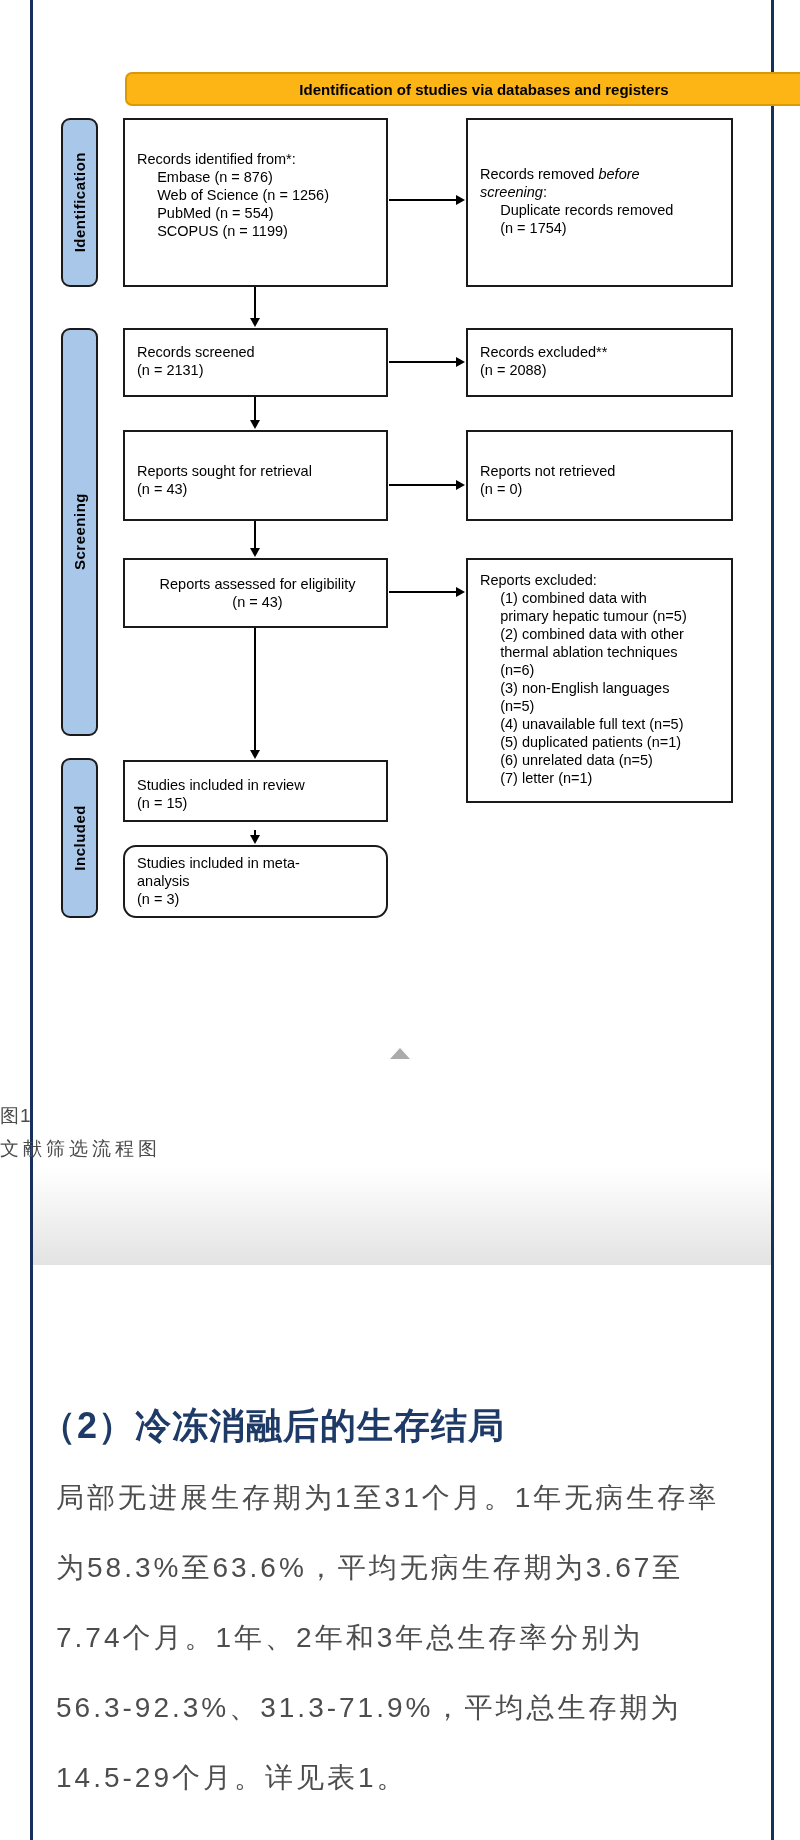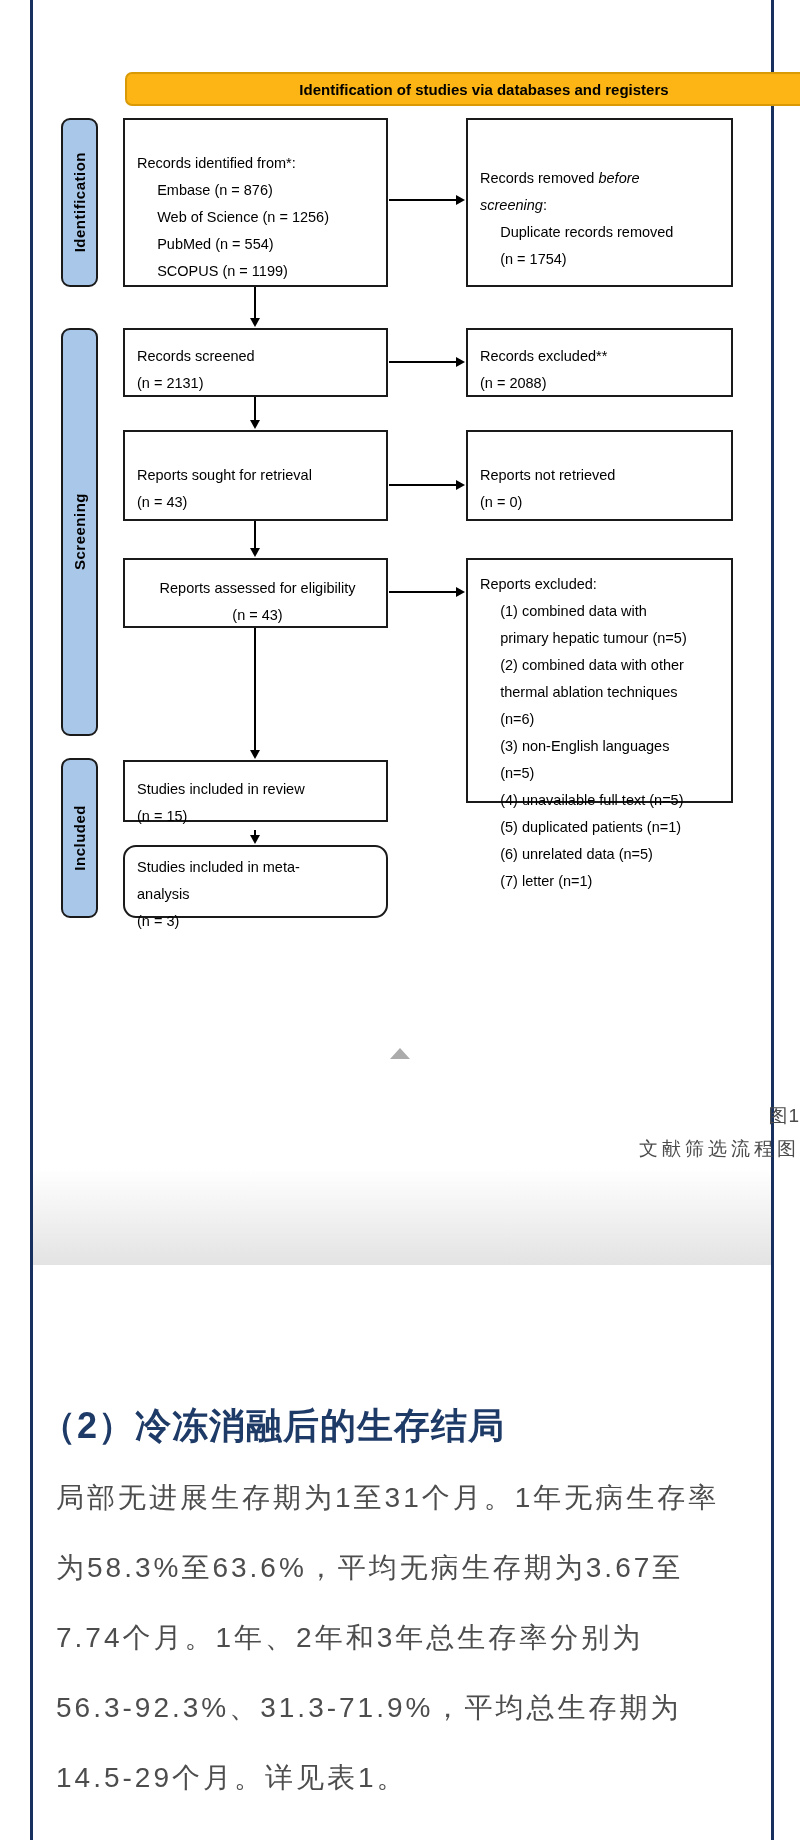--- a/index.html
+++ b/index.html
@@ -27,21 +27,21 @@
   .stage span{
     writing-mode:vertical-rl;transform:rotate(180deg);
     font-size:15px;font-weight:bold;color:#000;letter-spacing:0.5px;white-space:nowrap;
   }
   #stage-identification{top:118px;height:169px;}
   #stage-screening{top:328px;height:408px;}
   #stage-included{top:758px;height:160px;}
 
   .fbox{
     position:absolute;box-sizing:border-box;background:#fff;border:2px solid #1a1a1a;
-    font-size:14.5px;line-height:27px;color:#000;white-space:pre-wrap;
+    font-size:14.5px;line-height:18px;color:#000;white-space:pre-wrap;
   }
   .lcol{left:123px;width:265px;}
   .rcol{left:466px;width:267px;}
   #box-identified{top:118px;height:169px;padding:30px 8px 0 12px;}
   #box-removed{top:118px;height:169px;padding:45px 8px 0 12px;}
   #box-screened{top:328px;height:69px;padding:13px 8px 0 12px;}
   #box-excluded{top:328px;height:69px;padding:13px 0 0 12px;}
   #box-sought{top:430px;height:91px;padding:30px 8px 0 12px;}
   #box-notretrieved{top:430px;height:91px;padding:30px 8px 0 12px;}
   #box-assessed{top:558px;height:70px;padding:15px 8px 0 12px;text-align:center;}
@@ -70,21 +70,21 @@
   #ha2{top:361px;}
   #ha3{top:484px;}
   #ha4{top:591px;}
 
   
   #collapse-arrow{
     position:absolute;left:390px;top:1048px;width:0;height:0;cursor:pointer;
     border-left:10px solid transparent;border-right:10px solid transparent;border-bottom:11px solid #ABABAB;
   }
   .caption{
-    position:absolute;left:0;width:800px;text-align:right;
+    position:absolute;left:0;width:800px;text-align:left;
     font-size:19px;color:#4c4c4c;line-height:24px;
   }
   #fig-label{top:1104px;letter-spacing:1px;}
   #fig-title{top:1137px;letter-spacing:4px;}
 
   #divider-band{
     position:absolute;left:33px;top:1168px;width:738px;height:97px;
     background:linear-gradient(180deg,#ffffff 0%,#e3e3e3 100%);
   }
 

